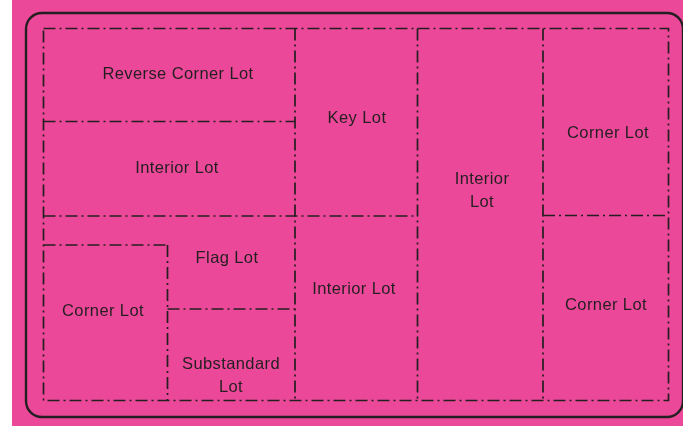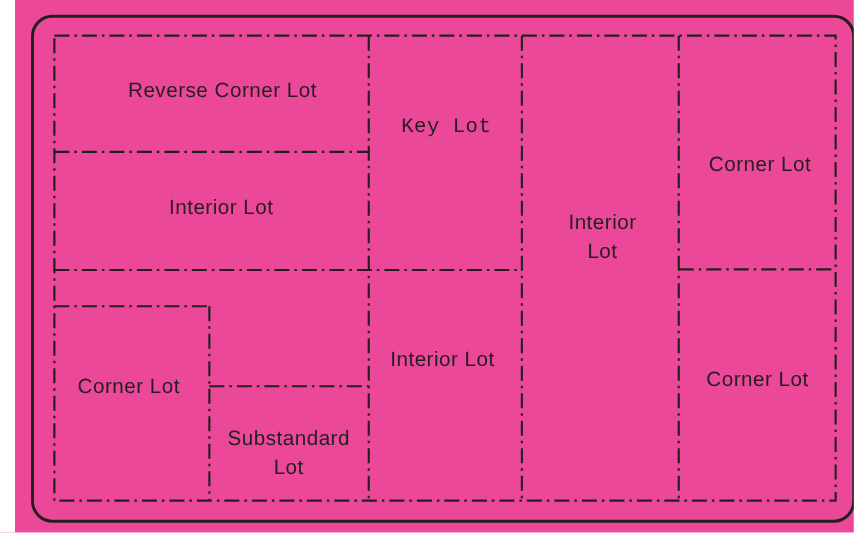--- a/index.html
+++ b/index.html
@@ -30,26 +30,26 @@
     line-height: 23px;
     text-align: center;
     white-space: nowrap;
   }
   .lot-label.wrap {
     white-space: normal;
   }
   
   .pos-reverse-corner   { left: 166px; top: 73px;  }
   .pos-interior-upper   { left: 165px; top: 167px; }
-  .pos-key              { left: 345px; top: 101px; font-family: Liberation Mono, monospace; }
+  .pos-key              { left: 345px; top: 117px; }
   .pos-through          { left: 470px; top: 190px; width: 72px; }
   .pos-corner-tr        { left: 596px; top: 132px; }
   .pos-corner-bl        { left: 91px;  top: 310px; }
   .pos-flag             { left: 215px; top: 257px; }
-  .pos-substandard      { left: 219px; top: 363px; width: 104px; }
+  .pos-substandard      { left: 219px; top: 375px; width: 104px; }
   .pos-interior-lower   { left: 342px; top: 288px; }
   .pos-corner-br        { left: 594px; top: 304px; }
 
   .solid-outline {
     fill: none;
     stroke-width: 2.4;
   }
   .dashdot {
     fill: none;
     stroke-width: 1.7;
@@ -86,20 +86,21 @@
   <div class="lot-label pos-interior-upper">Interior Lot</div>
 
   <div class="lot-label pos-key">Key Lot</div>
 
   <div class="lot-label wrap pos-through">Interior Lot</div>
 
   <div class="lot-label pos-corner-tr">Corner Lot</div>
 
   <div class="lot-label pos-corner-bl">Corner Lot</div>
 
+  <div class="lot-label pos-flag">Flag Lot</div>
 
   <div class="lot-label wrap pos-substandard">Substandard Lot</div>
 
   <div class="lot-label pos-interior-lower">Interior Lot</div>
 
   <div class="lot-label pos-corner-br">Corner Lot</div>
 
 </div>
 
 </body></html>

